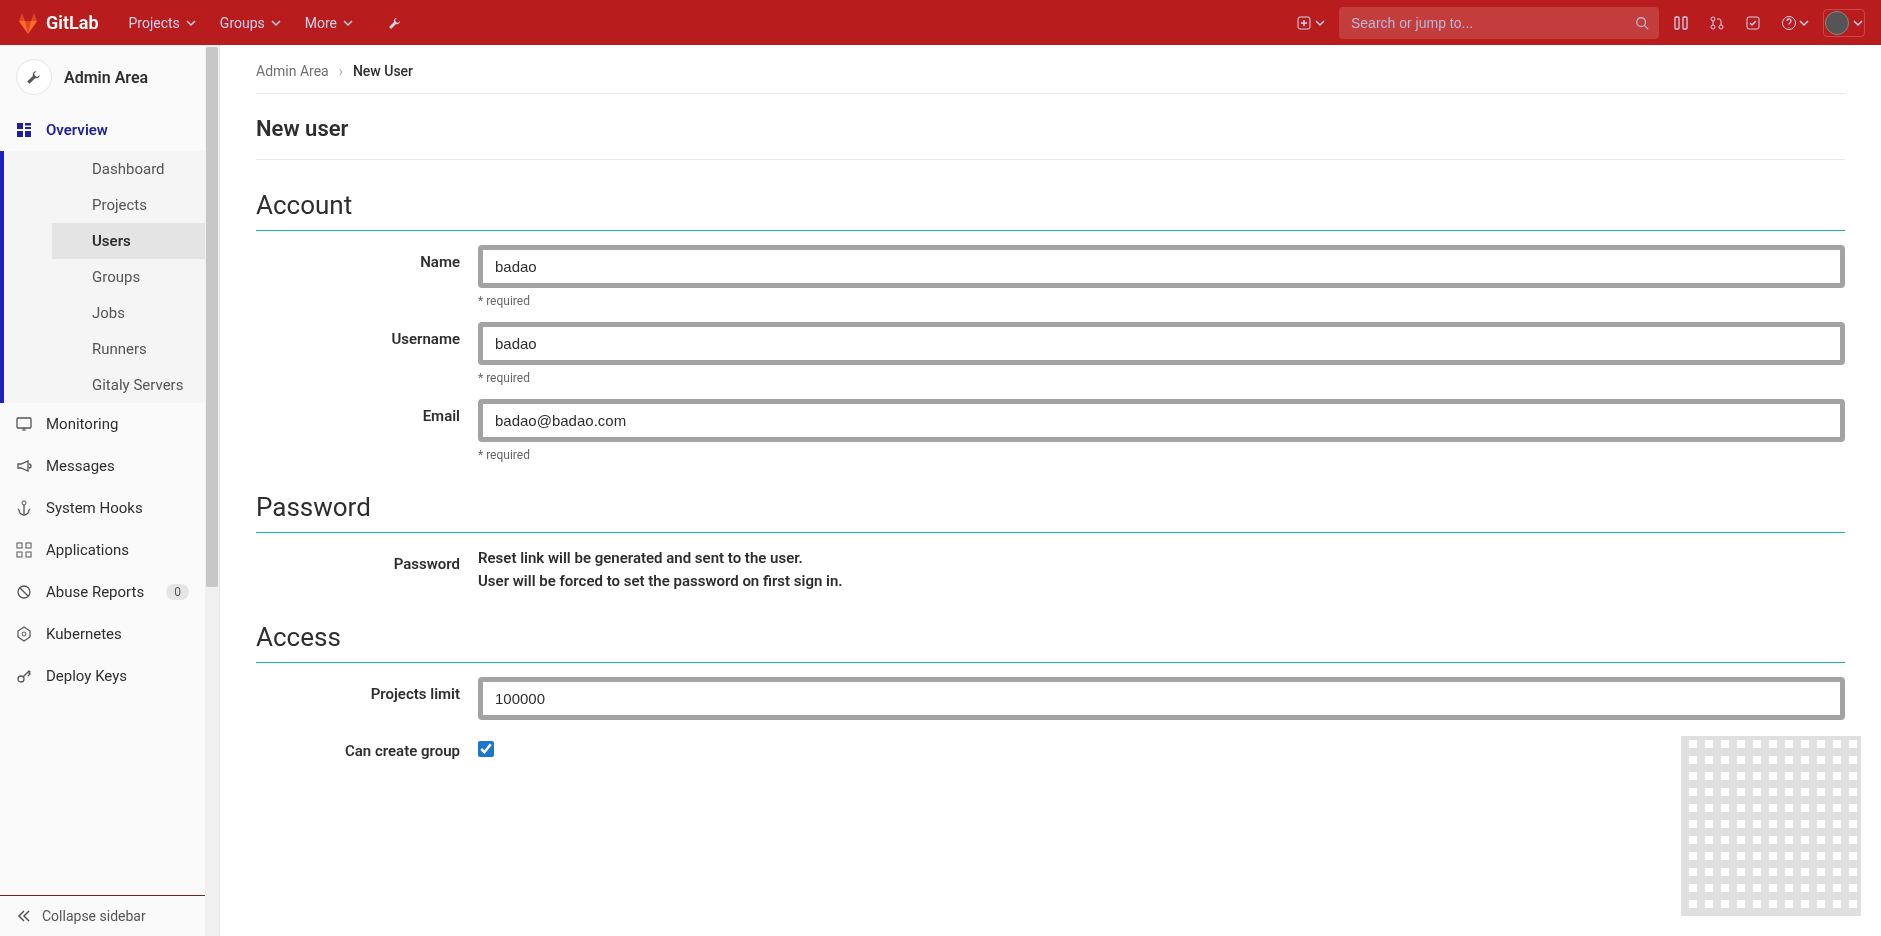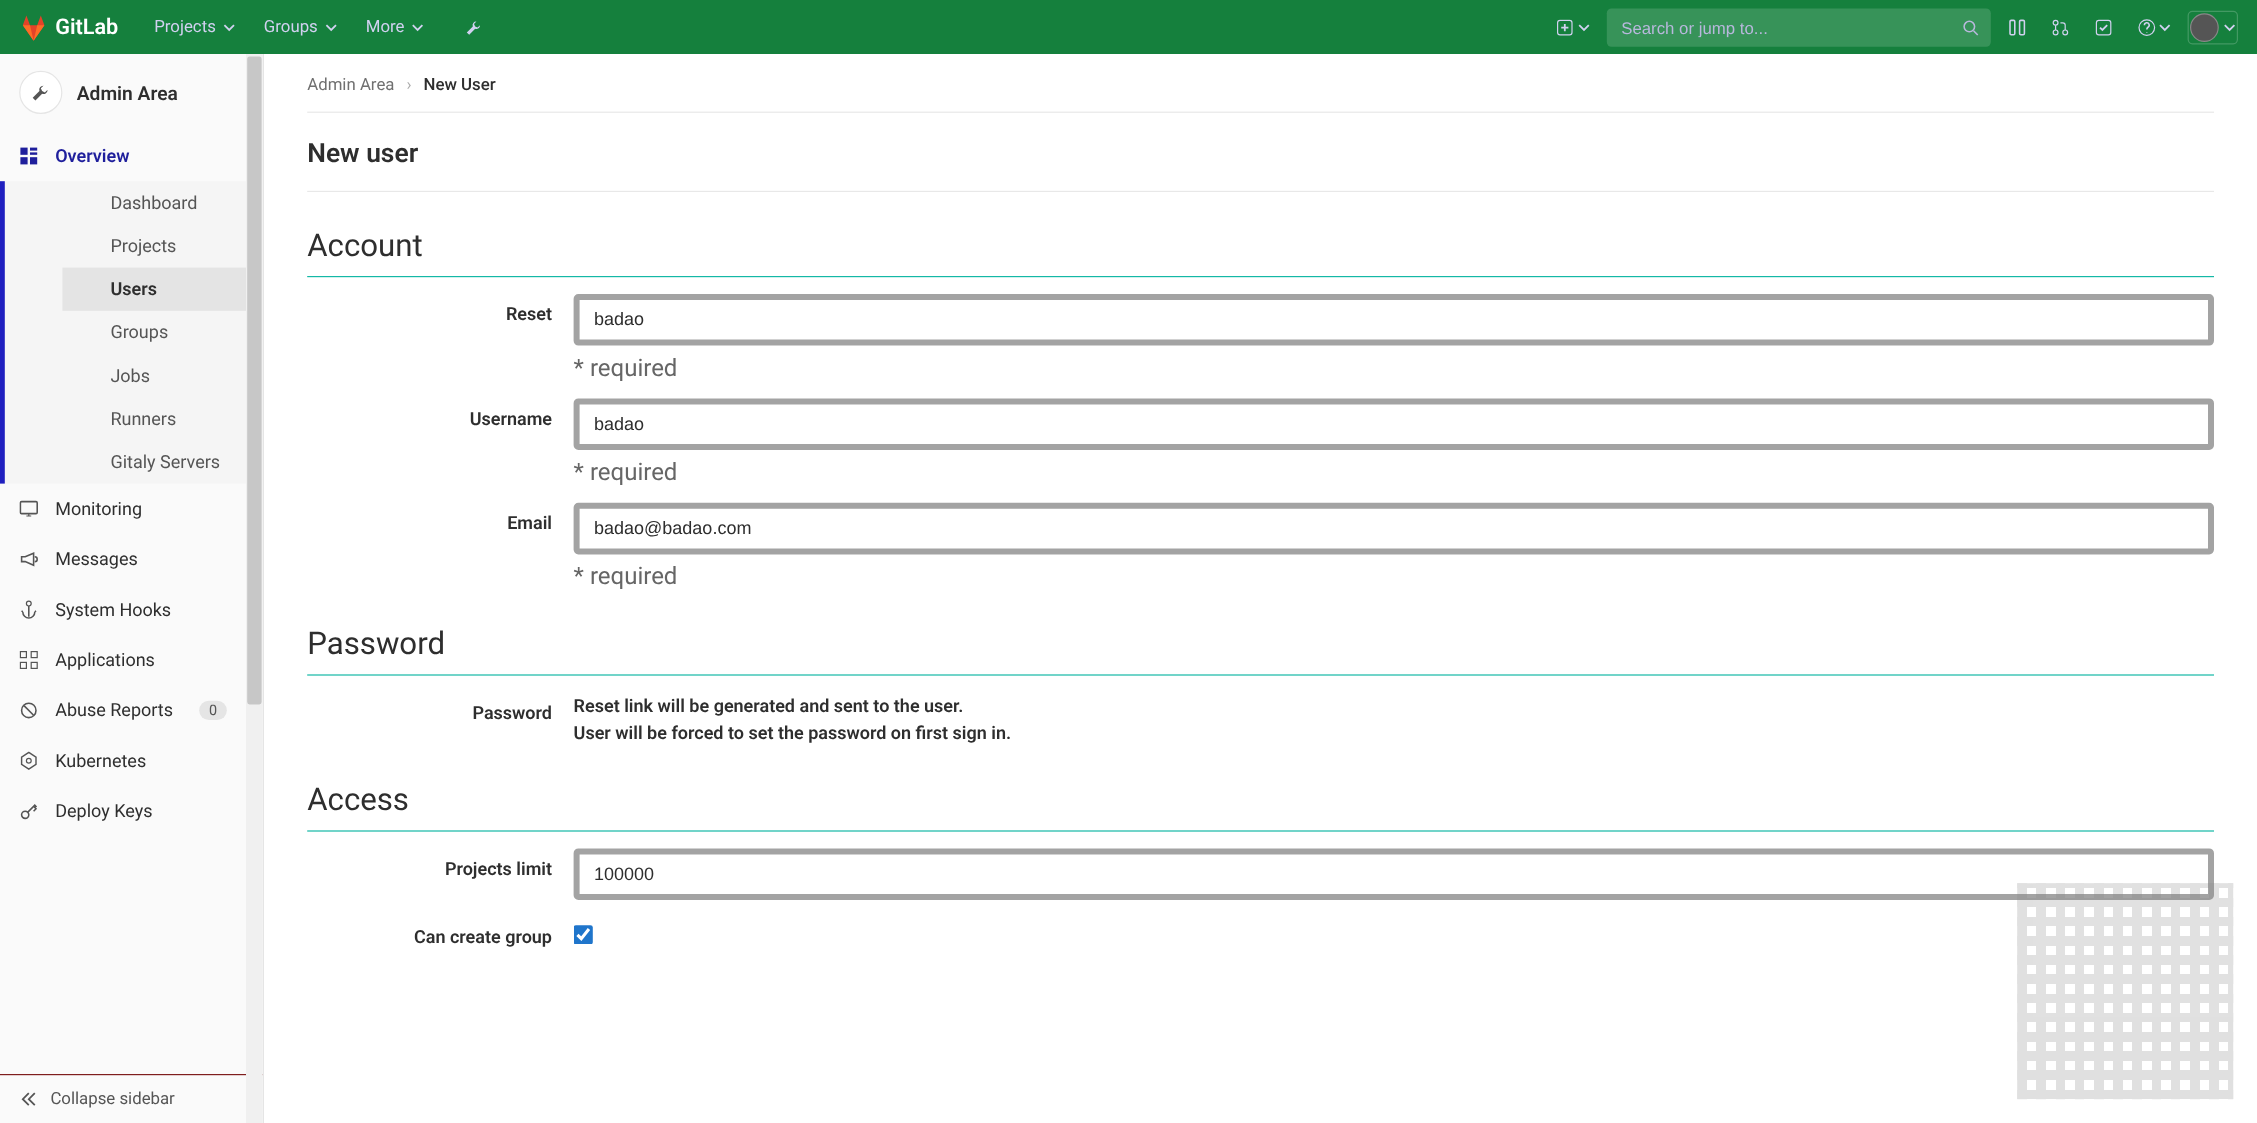--- a/index.html
+++ b/index.html
@@ -9,21 +9,21 @@
     color: #2e2e2e;
     background: #fff;
     height: 936px;
     width: 1881px;
     overflow: hidden;
     position: relative;
   }
 
   
   .header {
-    background: #15803d;
+    background: #b91c1c;
     height: 45px;
     display: flex;
     align-items: center;
     padding: 0 16px;
     color: #fff;
   }
   .logo { display: flex; align-items: center; gap: 6px; font-weight: 600; font-size: 18px; color:#fff; }
   .logo svg { width: 24px; height: 24px; }
   .header-nav { display: flex; align-items: center; gap: 4px; margin-left: 20px; }
   .header-nav-item {
@@ -187,21 +187,21 @@
   }
   .form-field { flex:1; }
   .form-field input[type=text] {
     width:100%;
     border:5px solid #a3a3a3;
     border-radius:4px;
     padding:8px 12px;
     font-size:15px;
     color:#2e2e2e;
   }
-  .form-hint { color:#666; font-size:20px; margin-top:6px; }
+  .form-hint { color:#666; font-size:12px; margin-top:6px; }
 
   .pw-info { font-weight:600; color:#2e2e2e; line-height:1.5; font-size:15px; }
 
   .checkbox-row .form-field { display:flex; align-items:center; padding-top:4px; }
   .checkbox-row input[type=checkbox] { width:16px; height:16px; accent-color:#1f75cb; }
 
   
   .qr-placeholder {
     position:absolute;
     right:20px; bottom:20px;
@@ -429,21 +429,21 @@
       <span>Admin Area</span>
       <span class="sep">›</span>
       <span class="current">New User</span>
     </div>
 
     <h1 class="page-title">New user</h1>
 
     <h2 class="section-title">Account</h2>
 
     <div class="form-row">
-      <div class="form-label">Reset</div>
+      <div class="form-label">Name</div>
       <div class="form-field">
         <input type="text" value="badao" style="">
         <div class="form-hint">* required</div>
       </div>
     </div>
 
     <div class="form-row">
       <div class="form-label">Username</div>
       <div class="form-field">
         <input type="text" value="badao" style="">

